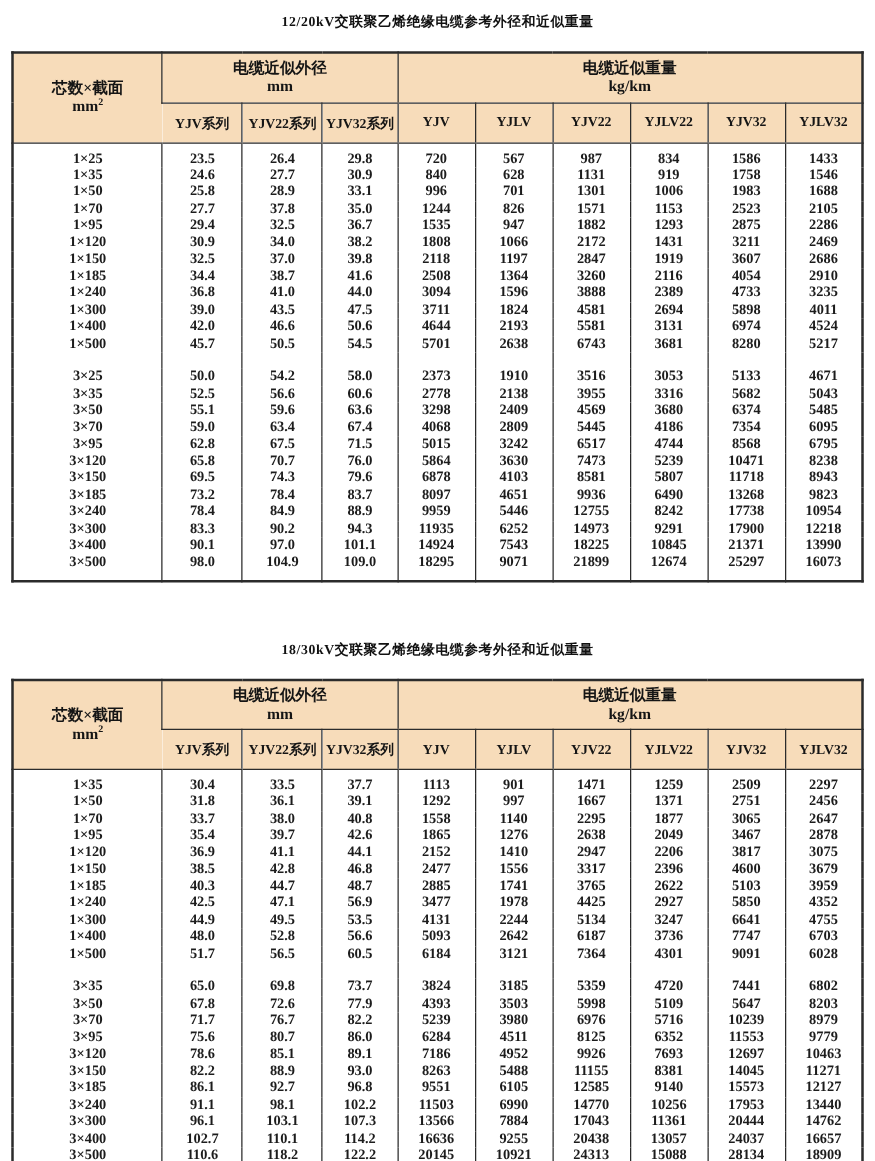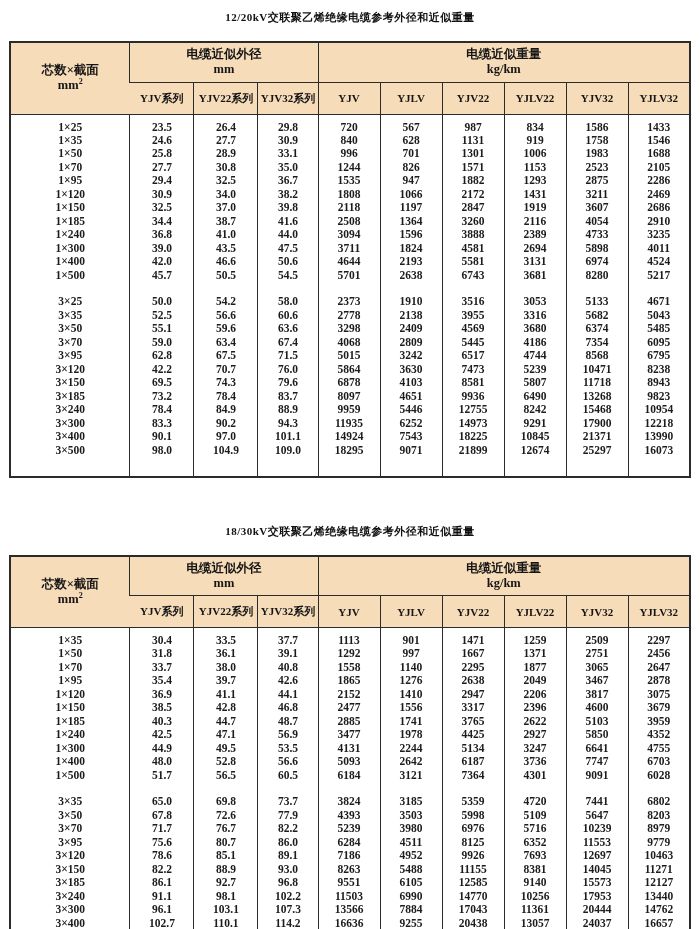--- a/index.html
+++ b/index.html
@@ -63,21 +63,21 @@
   sup { font-size: 8px; vertical-align: super; line-height: 0; }
 
   .spec-table tbody td {
     height: 13.5px;
     font-size: 11.5px;
     font-weight: bold;
     line-height: 13px;
     white-space: nowrap;
   }
   .spec-table tbody tr:first-child td { padding-top: 6px; }
-  .spec-table tbody tr:last-child td { padding-bottom: 19px; }
+  .spec-table tbody tr:last-child td { padding-bottom: 7px; }
   .spec-table tbody tr.spacer td { height: 13px; }
 </style>
 </head>
 <body>
 
 <div class="page">
 
   <section>
     <h1 class="table-title title-gap-1">12/20kV交联聚乙烯绝缘电缆参考外径和近似重量</h1>
 
@@ -154,21 +154,21 @@
             <td>996</td>
             <td>701</td>
             <td>1301</td>
             <td>1006</td>
             <td>1983</td>
             <td>1688</td>
           </tr>
           <tr>
             <td>1×70</td>
             <td>27.7</td>
-            <td>30.8</td>
+            <td>37.8</td>
             <td>35.0</td>
             <td>1244</td>
             <td>826</td>
             <td>1571</td>
             <td>1153</td>
             <td>2523</td>
             <td>2105</td>
           </tr>
           <tr>
             <td>1×95</td>
@@ -333,21 +333,21 @@
             <td>71.5</td>
             <td>5015</td>
             <td>3242</td>
             <td>6517</td>
             <td>4744</td>
             <td>8568</td>
             <td>6795</td>
           </tr>
           <tr>
             <td>3×120</td>
-            <td>42.2</td>
+            <td>65.8</td>
             <td>70.7</td>
             <td>76.0</td>
             <td>5864</td>
             <td>3630</td>
             <td>7473</td>
             <td>5239</td>
             <td>10471</td>
             <td>8238</td>
           </tr>
           <tr>
@@ -376,21 +376,21 @@
           </tr>
           <tr>
             <td>3×240</td>
             <td>78.4</td>
             <td>84.9</td>
             <td>88.9</td>
             <td>9959</td>
             <td>5446</td>
             <td>12755</td>
             <td>8242</td>
-            <td>15468</td>
+            <td>17738</td>
             <td>10954</td>
           </tr>
           <tr>
             <td>3×300</td>
             <td>83.3</td>
             <td>90.2</td>
             <td>94.3</td>
             <td>11935</td>
             <td>6252</td>
             <td>14973</td>

